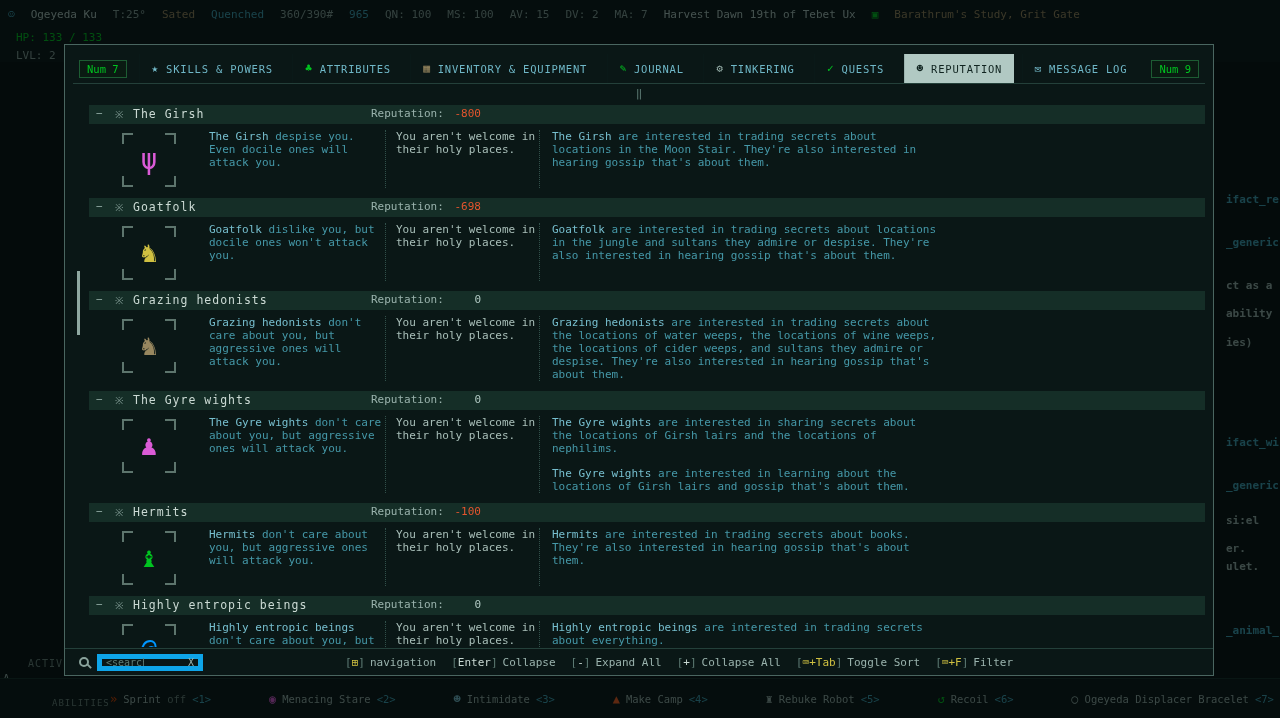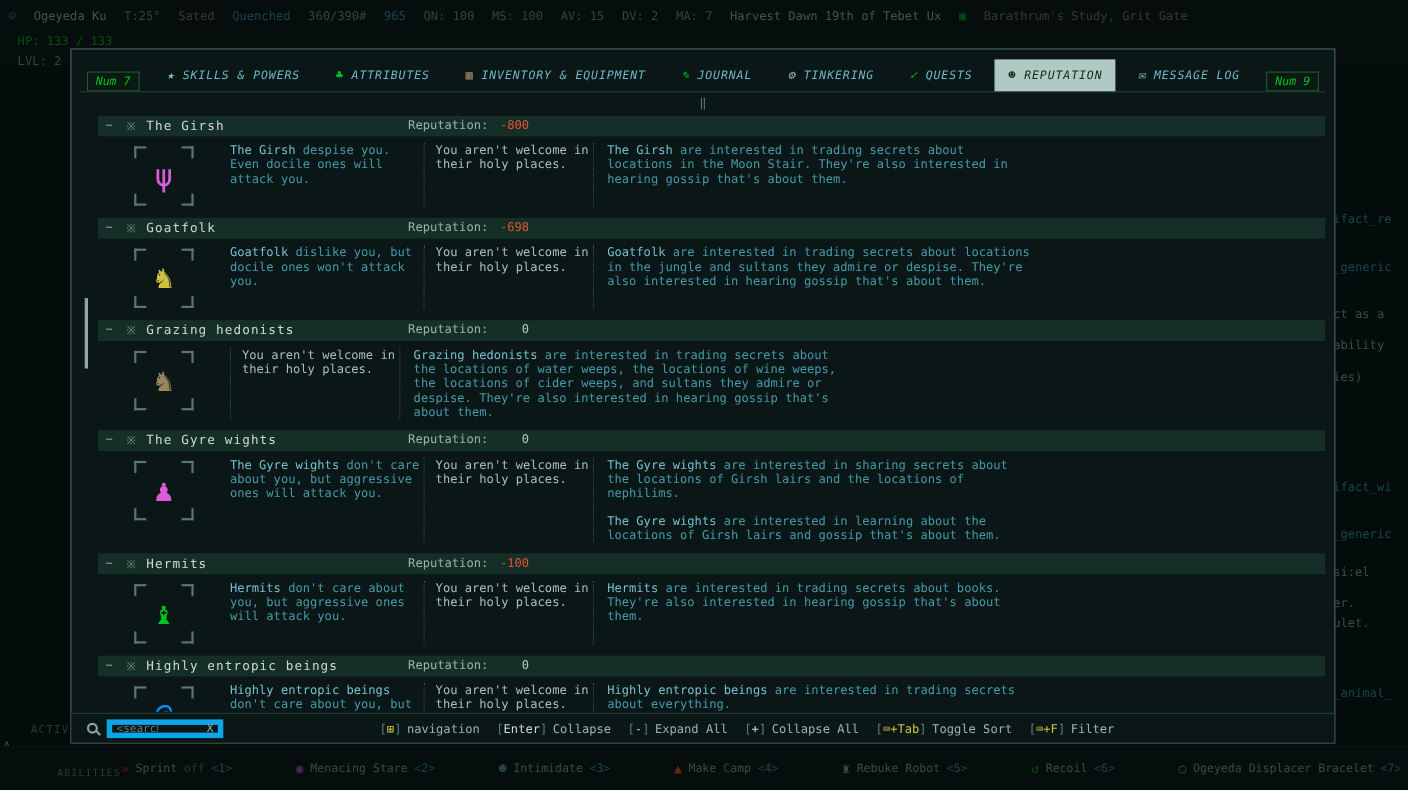--- a/index.html
+++ b/index.html
@@ -10,21 +10,21 @@
 
   
   .hud-top { position:absolute; top:0; left:0; right:0; height:62px; background:#0b1918; z-index:1; }
   .hud-row { display:flex; align-items:center; gap:16px; padding:8px 10px 0 8px; font-size:11px; white-space:nowrap; }
   .tk-white { color:#b1c9c3; } .tk-gray { color:#86a09a; } .tk-cyan { color:#40a4b9; }
   .tk-tan { color:#98875f; } .tk-green { color:#00c420; }
   .hud-hp { position:absolute; left:16px; top:31px; font-size:11px; color:#00c420; }
   .hud-lvl { position:absolute; left:16px; top:49px; font-size:11px; color:#86a09a; }
 
   .frag-right { position:absolute; right:0; top:0; bottom:0; width:70px; z-index:1; font-size:11px; }
-  .frag-right span { position:absolute; left:2px; white-space:nowrap; }
+  .frag-right span { position:absolute; left:16px; white-space:nowrap;font-weight:bold; }
   .frag-cyan { color:#40a4b9; } .frag-gray { color:#9ab3ad; }
 
   .active-eff { position:absolute; left:28px; top:658px; font-size:10px; color:#6b847d; z-index:1; letter-spacing:1px; }
   .ab-key-hint { position:absolute; left:3px; top:672px; font-size:11px; color:#9ab3ad; z-index:1; }
 
   .hud-bottom { position:absolute; left:0; right:0; bottom:0; height:40px; background:#0b1918;
                 border-top:1px solid #16302b; z-index:1; }
   .ab-label { position:absolute; left:52px; top:19px; font-size:9px; letter-spacing:1px; color:#6b847d; }
   .ab-items { position:absolute; left:110px; right:6px; top:0; bottom:0; display:flex;
               align-items:center; justify-content:space-between; font-size:10.5px; white-space:nowrap; }
@@ -32,22 +32,22 @@
   .ab-icon { font-size:12px; }
   .ab-state { color:#6b847d; }
   .ab-hotkey { color:#40a4b9; }
 
   .dim-overlay { position:absolute; inset:0; background:rgba(1,7,7,0.62); z-index:5; }
 
   
   .modal { position:absolute; left:64px; top:44px; width:1150px; height:632px; z-index:10;
            background:#0a1716; border:1px solid #4a6660; }
 
-  .tabbar { display:flex; align-items:flex-end; height:30px; margin:9px 8px 16px 8px;
-            border-bottom:1px solid #24403a;font-style:italic; }
+  .tabbar { display:flex; align-items:center; height:30px; margin:9px 8px 16px 8px;
+            border-bottom:1px solid #24403a; }
   .numkey { display:flex; align-items:center; height:18px; padding:0 7px; margin:0 6px;
             border:1px solid #1d5c33; background:#0a1a12; color:#00c420; font-size:10.5px; }
   .tabs { flex:1; display:flex; justify-content:space-between; align-self:stretch; padding:0 6px; }
   .tab { display:flex; align-items:center; gap:7px; padding:0 12px; color:#6fb7c7;
          font-size:10.5px; letter-spacing:0.8px; border-left:1px solid #13282420; cursor:pointer; }
   .tab .ticon { font-size:11px; }
   .tab.active { background:#b1c9c3; color:#102420; }
 
   .scroll-handle { position:absolute; top:42px; left:50%; transform:translateX(-50%);
                    color:#5f7d76; font-size:11px; z-index:11; }
@@ -301,20 +301,21 @@
         <div class="faction-body">
           <div class="cell-sprite">
             <div class="sprite-frame">
               <i class="c tl"></i>
                 <i class="c tr"></i>
                 <i class="c bl"></i>
                 <i class="c br"></i>
               <span class="sprite" style="color:#98875f">♞</span>
             </div>
           </div>
+          <div class="cell-feelings"><span class="hl">Grazing hedonists</span><span class="dim"> don't care about you, but aggressive ones will attack you.</span></div>
           <div class="cell-welcome">You aren't welcome in their holy places.</div>
           <div class="cell-interests">
             <p><span class="hl">Grazing hedonists</span><span class="dim"> are interested in trading secrets about the locations of water weeps, the locations of wine weeps, the locations of cider weeps, and sultans they admire or despise. They're also interested in hearing gossip that's about them.</span></p>
 
           </div>
         </div>
       </section>
 
       <section class="faction">
         <header class="faction-header">

